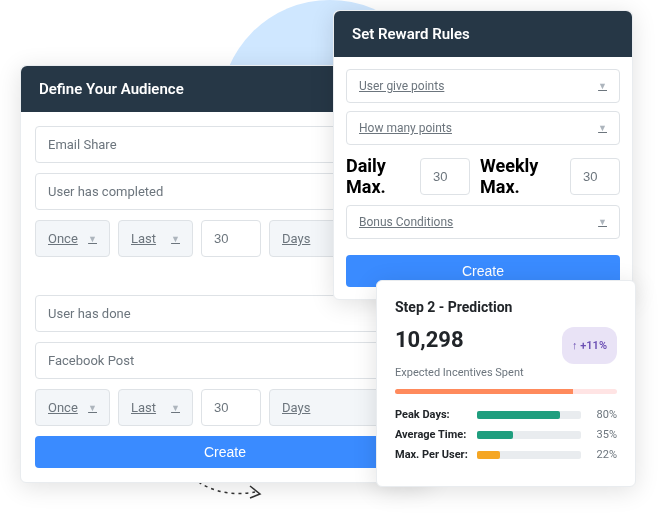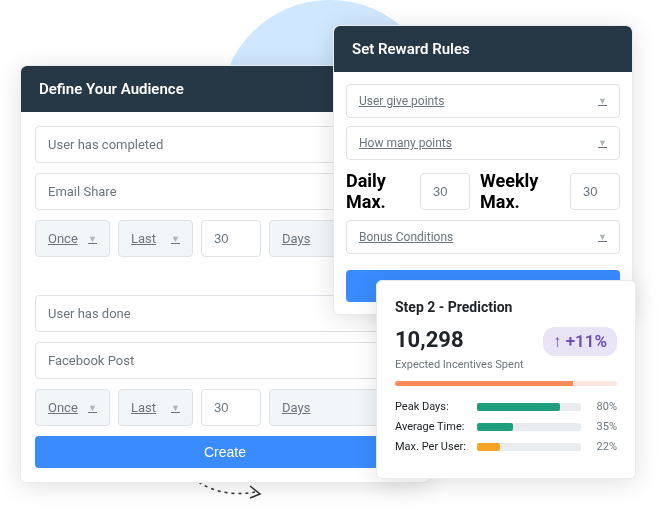--- a/index.html
+++ b/index.html
@@ -122,21 +122,21 @@
 .card-audience {
   top: 65px;
   left: 20px;
   width: 410px;
 }
 .card-audience .select.small { flex: 0 0 75px; }
 .card-audience .select.med { flex: 0 0 75px; }
 .card-audience .num-input { flex: 0 0 60px; }
 
 .card-reward {
-  top: 25px;
+  top: 10px;
   left: 333px;
   width: 300px;
 }
 .card-reward .card-body { padding: 12px; }
 .card-reward .select { padding: 9px 12px; font-size: 12px; text-decoration: underline; }
 .card-reward .select-row { margin-bottom: 8px; }
 
 .card-prediction {
   top: 280px;
   left: 376px;
@@ -157,22 +157,22 @@
 }
 .pred-value {
   font-size: 22px;
   font-weight: 700;
   color: #212529;
 }
 .pred-badge {
   background: #e9e3f6;
   color: #6b4fb3;
   border-radius: 12px;
-  padding: 4px 10px;
-  font-size: 17px;
+  padding: 12px 10px;
+  font-size: 11px;
   font-weight: 600;
 }
 .pred-sub {
   font-size: 11px;
   color: #6c757d;
   margin-bottom: 10px;
 }
 .pred-bar {
   height: 5px;
   background: #ffe4e4;
@@ -187,21 +187,21 @@
 }
 .stat-row {
   display: flex;
   align-items: center;
   gap: 8px;
   margin-bottom: 7px;
   font-size: 11px;
 }
 .stat-label {
   flex: 0 0 74px;
-  font-weight: 400;
+  font-weight: 700;
   color: #212529;
 }
 .stat-bar {
   flex: 1;
   height: 8px;
   background: #e9ecef;
   border-radius: 2px;
   position: relative;
 }
 .stat-bar-fill { height: 100%; border-radius: 2px; }
@@ -218,25 +218,25 @@
 <div class="deco-dot"></div>
 <svg class="deco-squiggle" width="110" height="80" viewBox="0 0 110 80">
   <path d="M5 5 Q 40 60, 95 50" stroke="#333" stroke-width="1.5" stroke-dasharray="3 4" fill="none"></path>
   <path d="M90 44 L100 52 L90 56" stroke="#333" stroke-width="1.5" fill="none"></path>
 </svg>
 
 <div class="card card-audience">
   <div class="card-header">Define Your Audience</div>
   <div class="card-body">
     <div class="select" style="margin-bottom:10px;">
+      <span>Email Share</span>
+      <span class="caret">▼</span>
+    </div>
+    <div class="select" style="margin-bottom:10px;">
       <span>User has completed</span>
-      <span class="caret">▼</span>
-    </div>
-    <div class="select" style="margin-bottom:10px;">
-      <span>Email Share</span>
       <span class="caret">▼</span>
     </div>
     <div class="select-row">
       <div class="select filled small">
         <span>Once</span>
         <span class="caret">▼</span>
       </div>
       <div class="select filled med">
         <span>Last</span>
         <span class="caret">▼</span>

